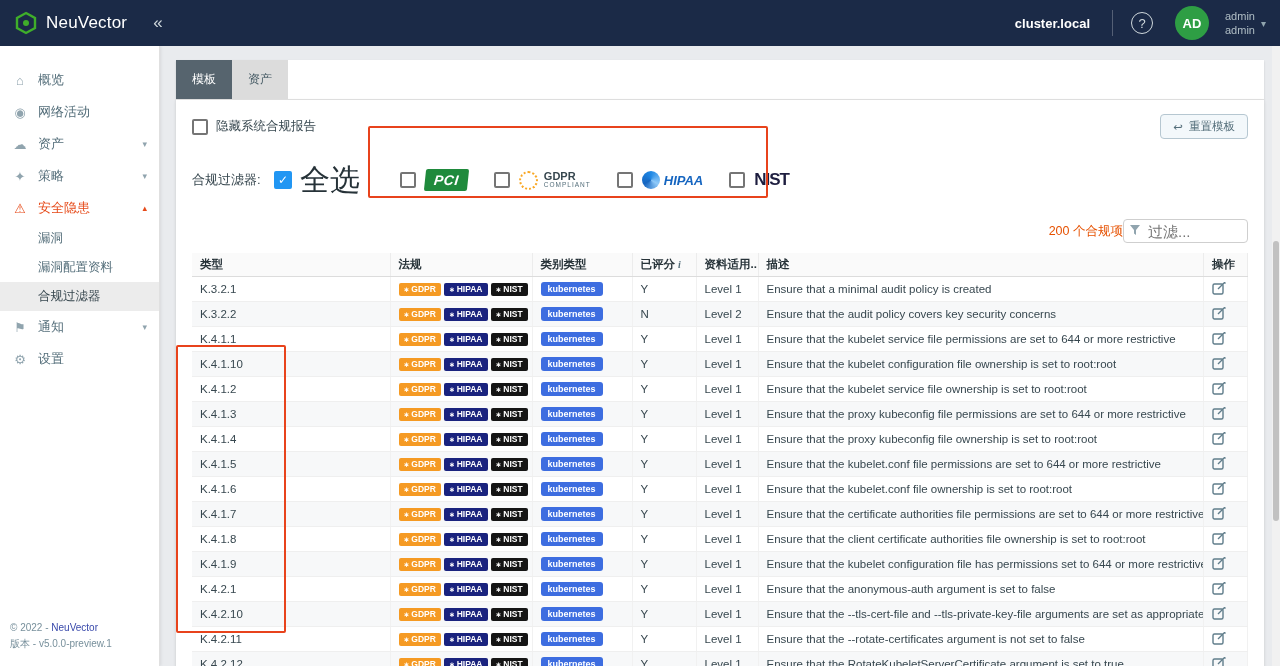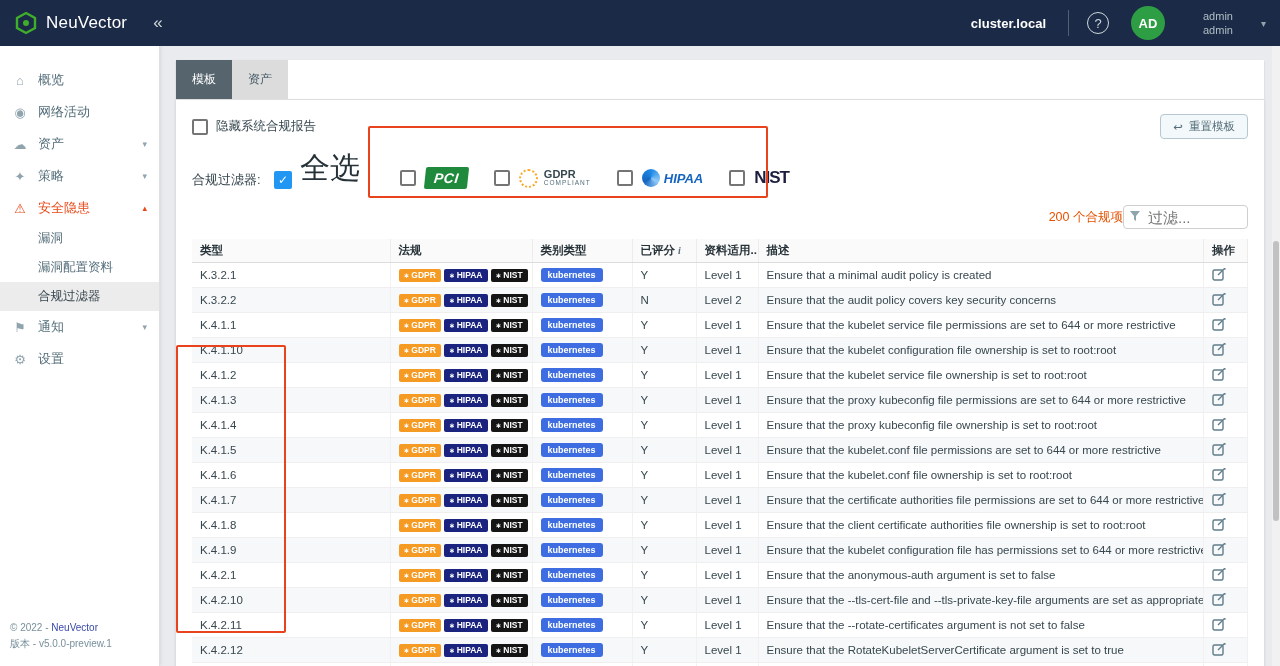--- a/index.html
+++ b/index.html
@@ -9,21 +9,21 @@
   
   .topbar { height:46px; background:#1b2a47; display:flex; align-items:center; padding:0 14px; color:#fff; position:relative; z-index:5; }
   .brand { display:flex; align-items:center; gap:8px; }
   .brand-name { font-size:17px; font-weight:500; letter-spacing:.2px; }
   .collapse { margin-left:26px; font-size:17px; color:#cfd8dc; cursor:pointer; }
   .topbar-spacer { flex:1; }
   .cluster { font-size:13px; font-weight:bold; margin-right:22px; }
   .top-divider { width:1px; height:26px; background:rgba(255,255,255,.25); margin-right:18px; }
   .help { width:22px; height:22px; border:1.5px solid #cfd8dc; border-radius:50%; display:flex; align-items:center; justify-content:center; font-size:13px; color:#cfd8dc; margin-right:22px; cursor:pointer; }
   .avatar { width:34px; height:34px; border-radius:50%; background:#2e9e44; color:#fff; font-size:13px; font-weight:bold; display:flex; align-items:center; justify-content:center; margin-right:10px; }
-  .userblock { display:flex; align-items:center; gap:28px; cursor:pointer; }
+  .userblock { display:flex; align-items:center; gap:6px; cursor:pointer; }
   .usertext { font-size:11px; color:#b0bec5; line-height:1.3; }
   .caret { color:#90a4ae; font-size:10px; }
 
   
   .shell { display:flex; height:620px; }
   .sidebar { width:160px; background:#fff; border-right:1px solid #e0e0e0; box-shadow:1px 0 3px rgba(0,0,0,.08); display:flex; flex-direction:column; padding-top:18px; position:relative; z-index:2; }
   .nav-item { height:32px; display:flex; align-items:center; gap:10px; padding:0 12px; font-size:13px; color:#546e7a; cursor:pointer; }
   .nav-item .ni { width:16px; text-align:center; font-size:13px; color:#90a4ae; }
   .nav-item .lbl { flex:1; }
   .nav-item .exp { font-size:9px; color:#90a4ae; }
@@ -42,21 +42,21 @@
   .tab.inactive { background:#dcdcdc; color:#455a64; }
   .panel { background:#ffffff; box-shadow:0 1px 3px rgba(0,0,0,.15); padding:14px 16px 0 16px; height:579px; }
 
   .row-flex { display:flex; align-items:center; }
   .hide-row { justify-content:space-between; }
   .cb { width:16px; height:16px; border:2px solid #757575; border-radius:2px; background:#fff; display:inline-flex; align-items:center; justify-content:center; cursor:pointer; flex:none; }
   .cb.checked { background:#2196f3; border-color:#2196f3; color:#fff; font-size:12px; font-weight:bold; }
   .cb-label { font-size:12.5px; margin-left:8px; }
   .btn-reset { display:flex; align-items:center; gap:6px; background:#f3f8fb; border:1px solid #b6c7d1; color:#546e7a; font-size:11.5px; padding:4px 12px; border-radius:4px; cursor:pointer; }
 
-  .filter-row { margin-top:4px; height:46px;align-items:flex-end; }
+  .filter-row { margin-top:18px; height:46px; }
   .filter-label { font-size:13px; width:82px; }
   .select-all { font-size:30px; color:#263238; margin:0 0 0 8px; }
   .logo-filters { display:flex; align-items:center; gap:26px; margin-left:40px; }
   .logo-filter { display:flex; align-items:center; gap:9px; }
   .logo-pci { background:#1f8a3c; color:#fff; font-weight:bold; font-style:italic; font-size:14px; padding:3px 9px; transform:skewX(-6deg); border-radius:2px; letter-spacing:.5px; }
   .logo-gdpr { display:flex; align-items:center; gap:6px; }
   .gdpr-stars { width:19px; height:19px; border:2px dotted #f9a825; border-radius:50%; }
   .gdpr-text { line-height:1.05; }
   .gdpr-main { font-size:11px; font-weight:bold; color:#37474f; }
   .gdpr-sub { font-size:6.5px; letter-spacing:1px; color:#546e7a; }

